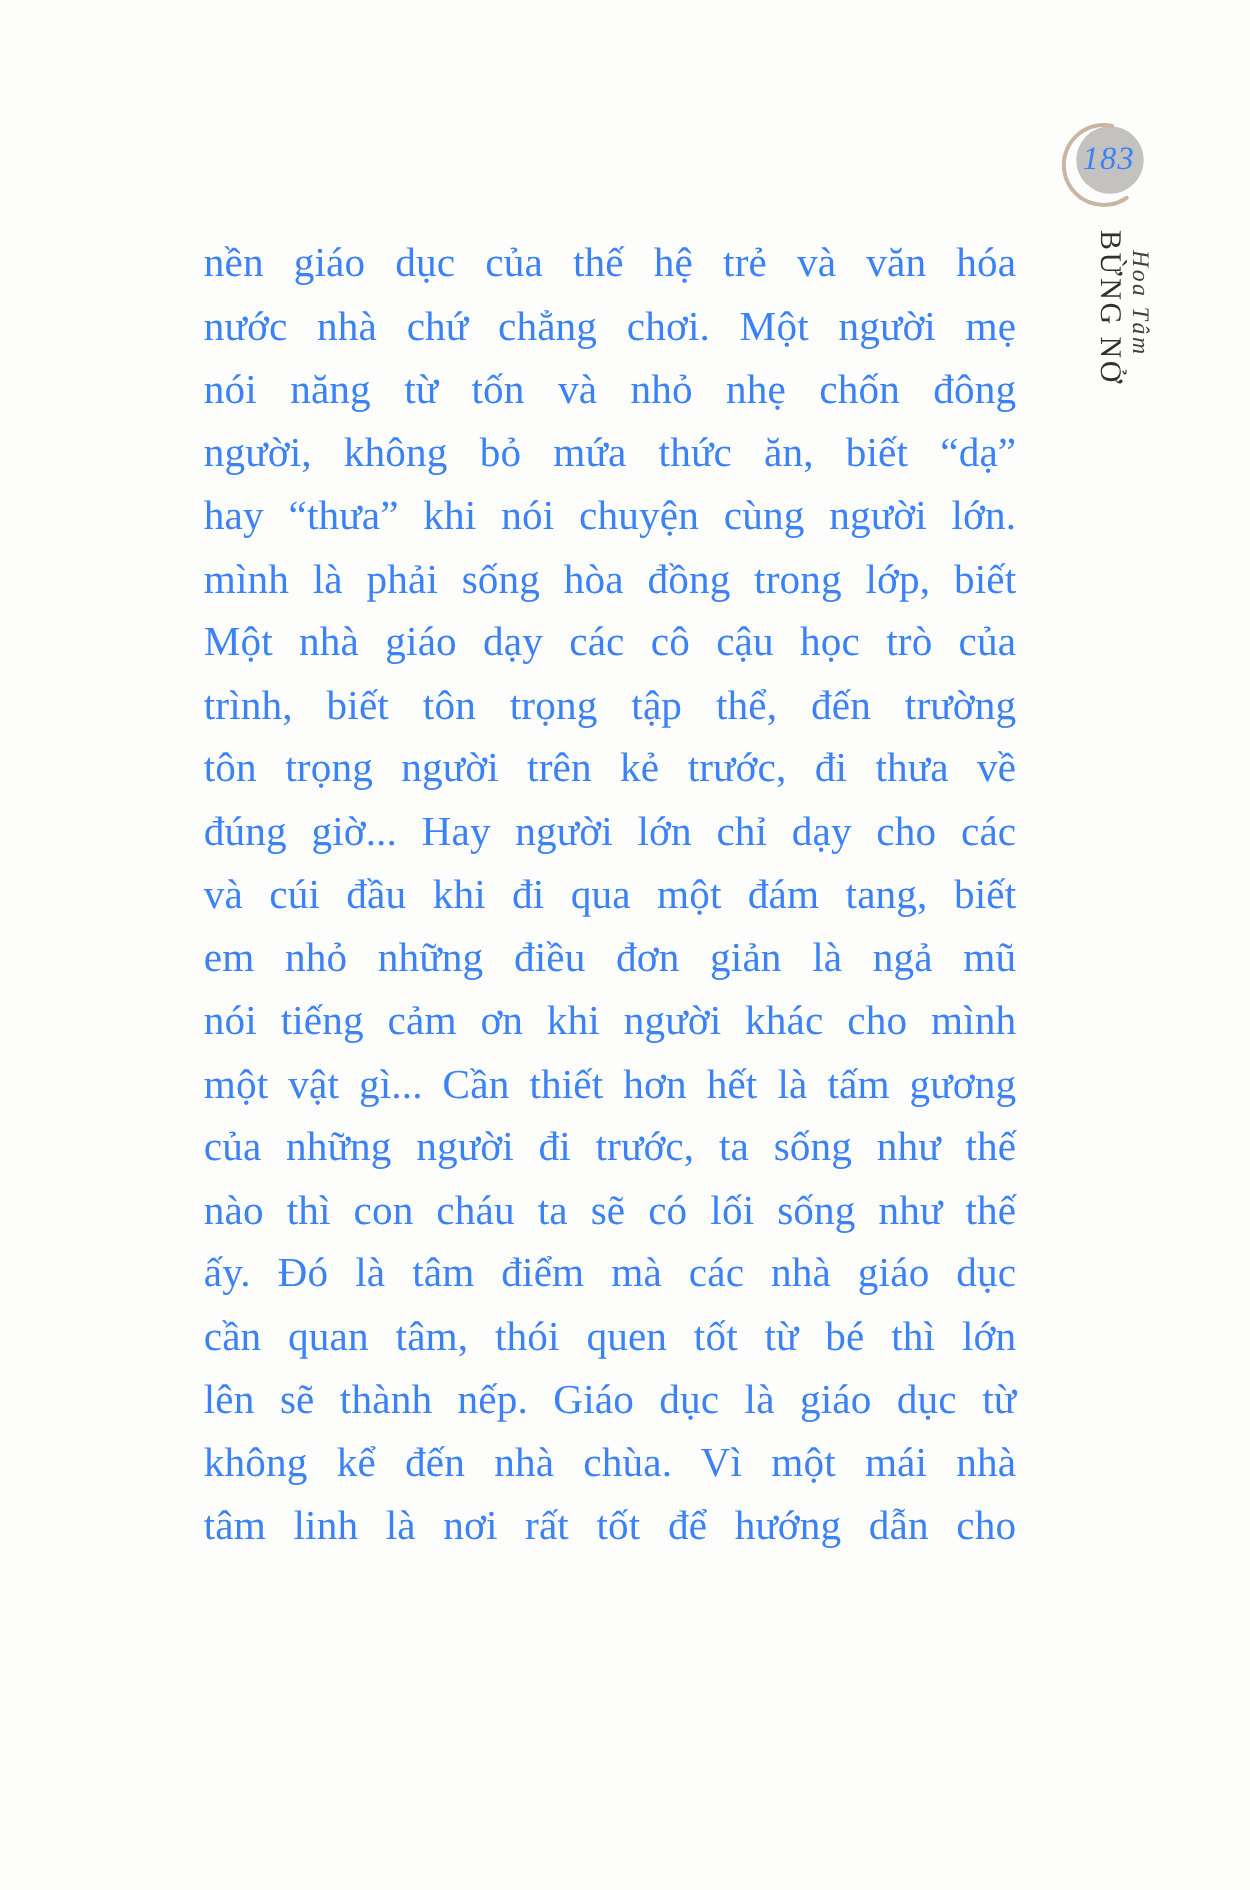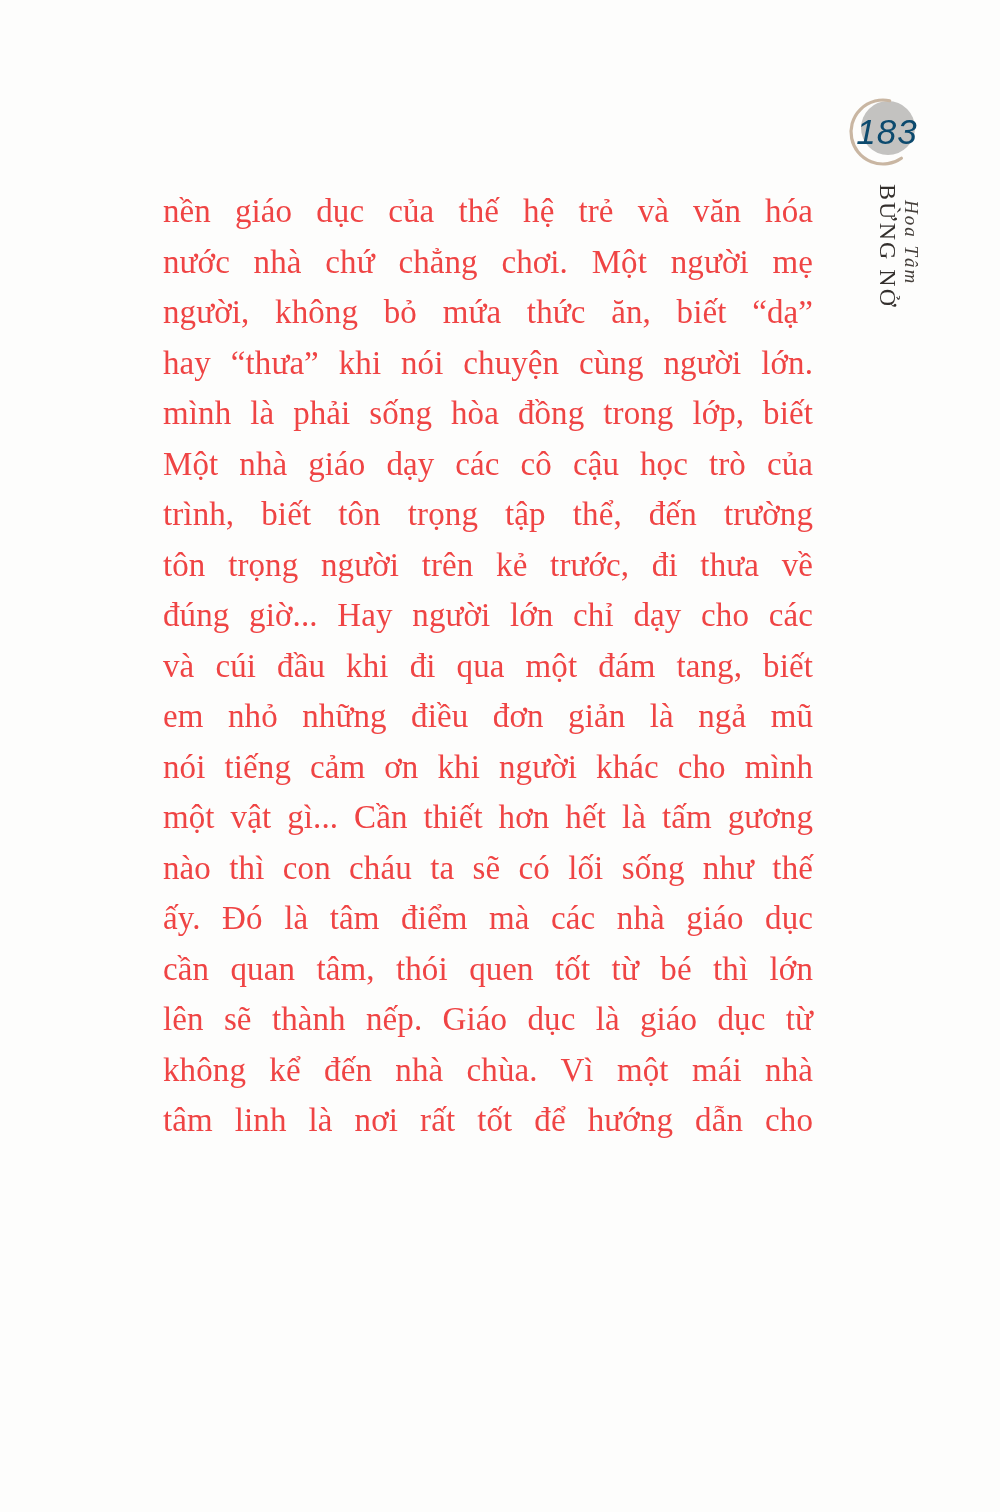--- a/index.html
+++ b/index.html
@@ -15,21 +15,21 @@
     overflow: hidden;
     font-family: "Liberation Serif", serif;
   }
 
   
   .text-block {
     position: absolute;
     left: 163px;
     top: 186px;
     width: 650px;
-    color: #ef4444;
+    color: #3b82f6;
   }
   .line {
     height: 50.5px;
     line-height: 50.5px;
     font-size: 33px;
     text-align: justify;
     text-align-last: justify;
     white-space: normal;
     letter-spacing: 0.1px;
   }
@@ -42,25 +42,25 @@
     width: 84px;
     height: 92px;
   }
   .badge-number {
     position: absolute;
     left: 0;
     top: 24px;
     width: 84px;
     text-align: center;
     padding-right: 0;
-    font-size: 35px;
-    font-family: Liberation Sans, sans-serif;
+    font-size: 26px;
+    font-family: Liberation Serif, serif;
     font-style: italic;
     letter-spacing: 1px;
-    color: #0c4a6e;
+    color: #3b82f6;
     transform: translateX(0px);
   }
   .badge-number-inner {
     display: inline-block;
     transform: translateX(-1px);
   }
 
   
   .side-title {
     position: absolute;
@@ -103,31 +103,33 @@
   </div>
 
   <div class="side-title">
     <div class="script-line">Hoa Tâm</div>
     <div class="caps-line">BỪNG NỞ</div>
   </div>
 
   <div class="text-block">
     <div class="line">nền giáo dục của thế hệ trẻ và văn hóa</div>
     <div class="line">nước nhà chứ chẳng chơi. Một người mẹ</div>
+    <div class="line">nói năng từ tốn và nhỏ nhẹ chốn đông</div>
     <div class="line">người, không bỏ mứa thức ăn, biết “dạ”</div>
     <div class="line">hay “thưa” khi nói chuyện cùng người lớn.</div>
     <div class="line">mình là phải sống hòa đồng trong lớp, biết</div>
     <div class="line">Một nhà giáo dạy các cô cậu học trò của</div>
     <div class="line">trình, biết tôn trọng tập thể, đến trường</div>
     <div class="line">tôn trọng người trên kẻ trước, đi thưa về</div>
     <div class="line">đúng giờ... Hay người lớn chỉ dạy cho các</div>
     <div class="line">và cúi đầu khi đi qua một đám tang, biết</div>
     <div class="line">em nhỏ những điều đơn giản là ngả mũ</div>
     <div class="line">nói tiếng cảm ơn khi người khác cho mình</div>
     <div class="line">một vật gì... Cần thiết hơn hết là tấm gương</div>
+    <div class="line">của những người đi trước, ta sống như thế</div>
     <div class="line">nào thì con cháu ta sẽ có lối sống như thế</div>
     <div class="line">ấy. Đó là tâm điểm mà các nhà giáo dục</div>
     <div class="line">cần quan tâm, thói quen tốt từ bé thì lớn</div>
     <div class="line">lên sẽ thành nếp. Giáo dục là giáo dục từ</div>
     <div class="line">không kể đến nhà chùa. Vì một mái nhà</div>
     <div class="line">tâm linh là nơi rất tốt để hướng dẫn cho</div>
   </div>
 
 </div>
 

